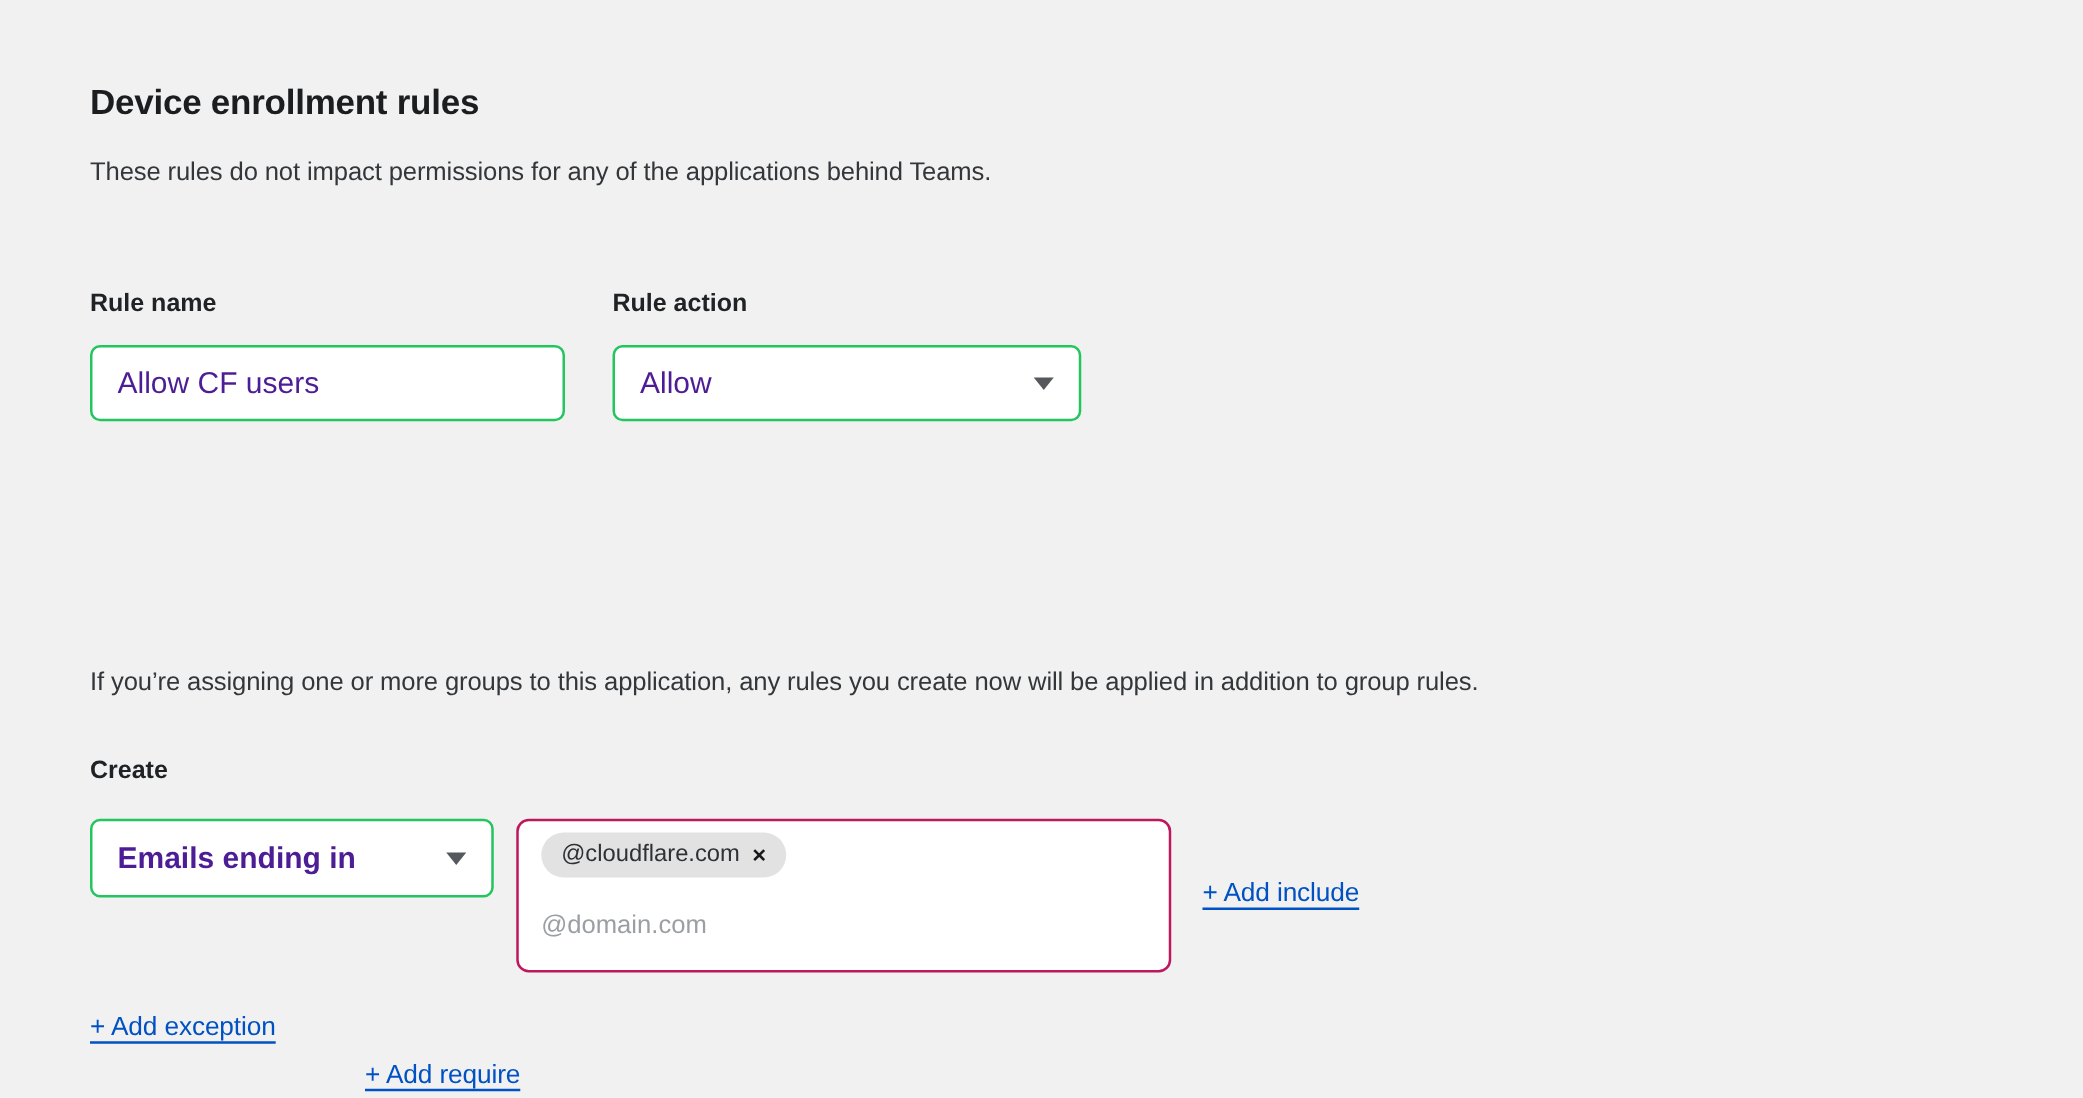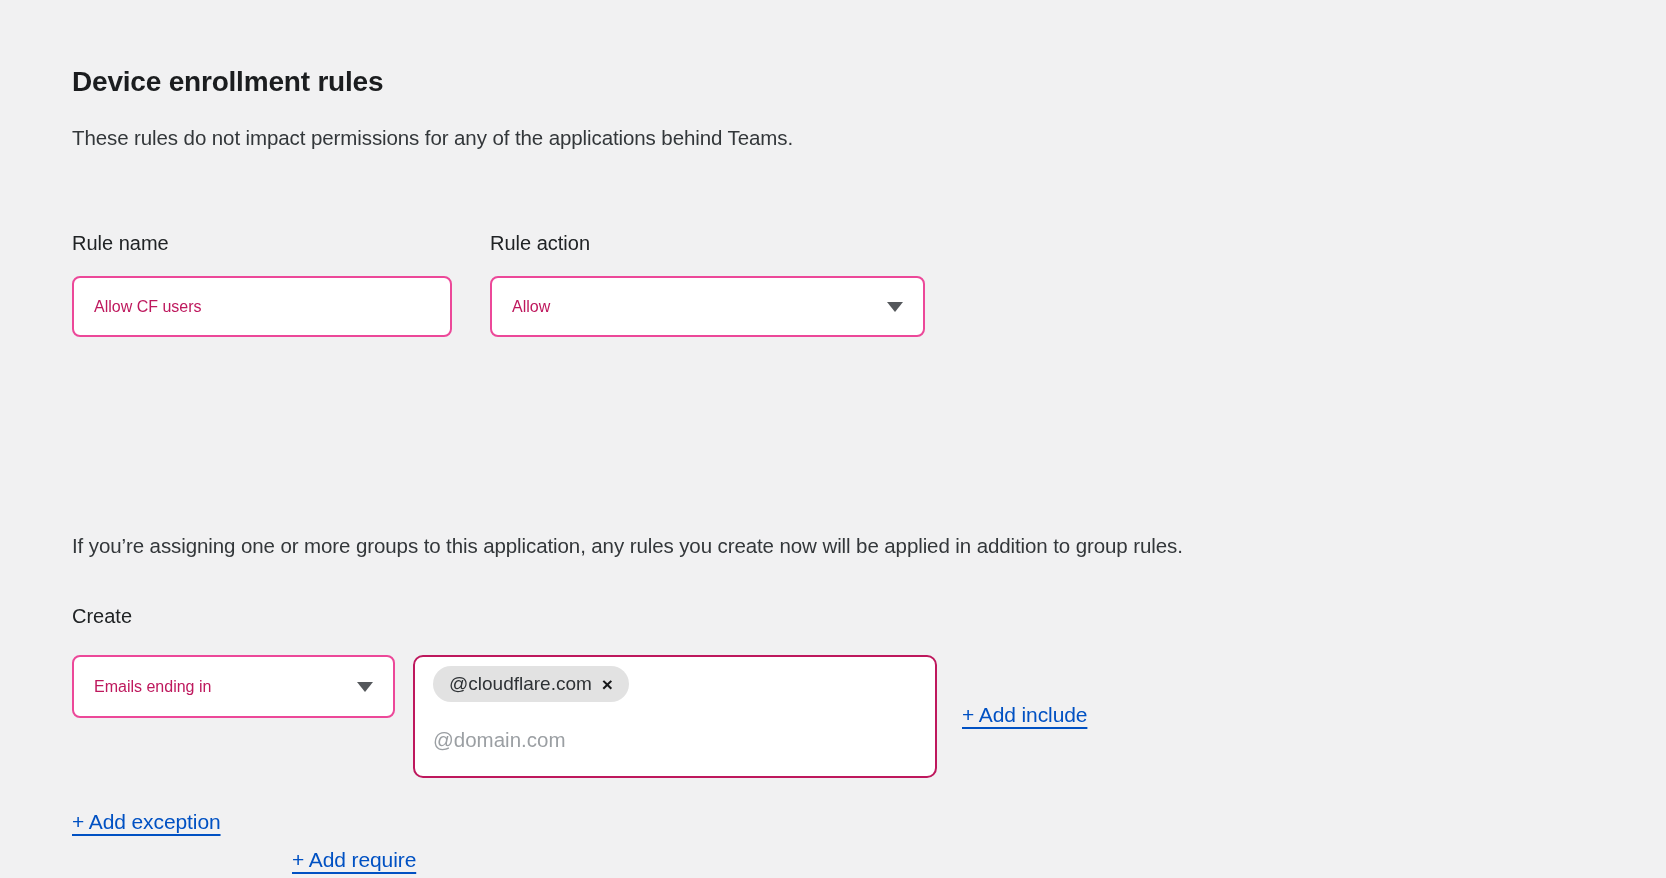--- a/index.html
+++ b/index.html
@@ -22,43 +22,43 @@
 
   .desc {
     position: absolute; left: 72px;
     font-size: 20.5px; color: #33373a; letter-spacing: -0.1px;
   }
   .desc.first { top: 126px; }
   .desc.second { top: 534px; }
 
   .lbl {
     position: absolute;
-    font-size: 20px; font-weight: 400; color: #202325;
+    font-size: 20px; font-weight: 700; color: #202325;
   }
   .lbl.rule-name  { left: 72px;  top: 232px; }
   .lbl.rule-action{ left: 490px; top: 232px; }
   .lbl.include    { left: 72px;  top: 605px; }
 
   .text-input, .select {
     position: absolute;
     background: #ffffff;
-    border: 2px solid #ec4899;
+    border: 2px solid #22c55e;
     border-radius: 8px;
     font-family: "Liberation Sans", sans-serif;
-    font-size: 16px; color: #be185d;
+    font-size: 24px; color: #4c1d95;
   }
   .text-input { padding: 0 20px; outline: none; }
   .text-input.rule-name-input { left: 72px; top: 276px; width: 380px; height: 61px; }
 
   .select {
     display: flex; align-items: center; justify-content: space-between;
     padding: 0 20px; cursor: pointer;
   }
-  .select.rule-action-select { left: 490px; top: 276px; width: 435px; height: 61px; }
-  .select.include-select     { left: 72px;  top: 655px; width: 323px; height: 63px; }
+  .select.rule-action-select { left: 490px; top: 276px; width: 375px; height: 61px; }
+  .select.include-select     { left: 72px;  top: 655px; width: 323px; height: 63px; font-weight: bold; }
 
   .caret {
     width: 0; height: 0;
     border-left: 8px solid transparent;
     border-right: 8px solid transparent;
     border-top: 10px solid #55585c;
     flex: 0 0 auto;
   }
 
   .tagbox {

